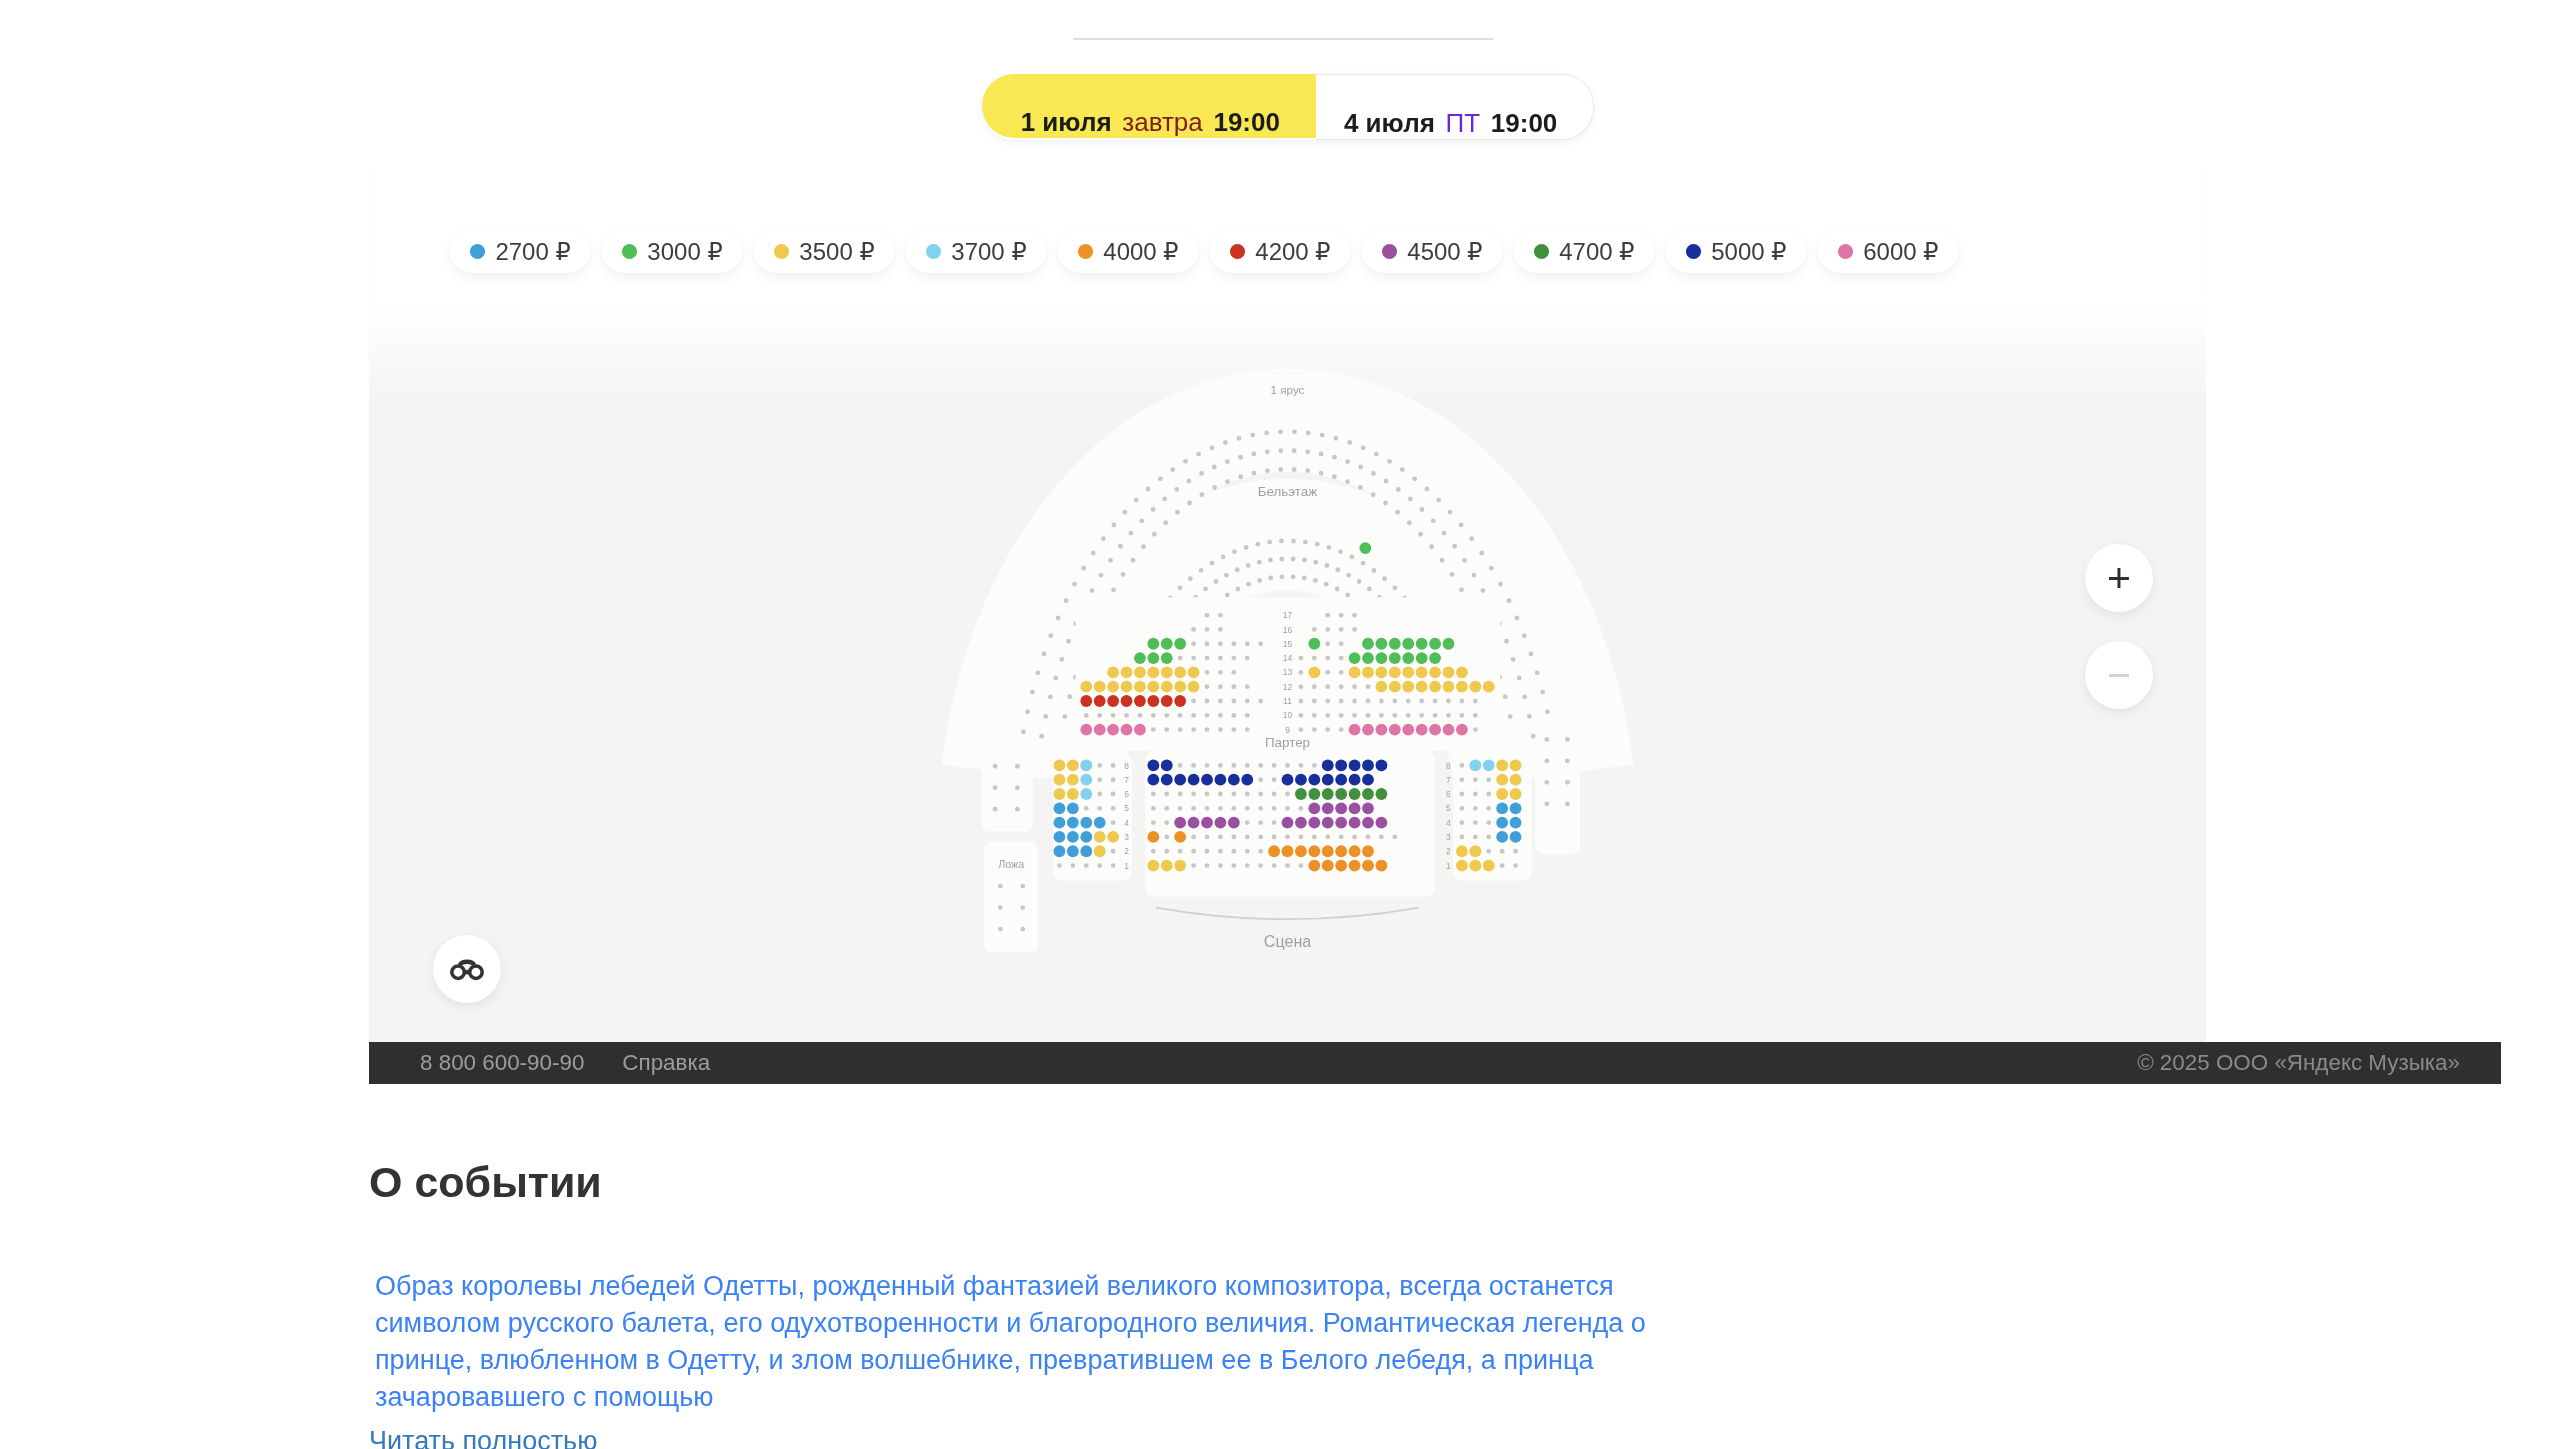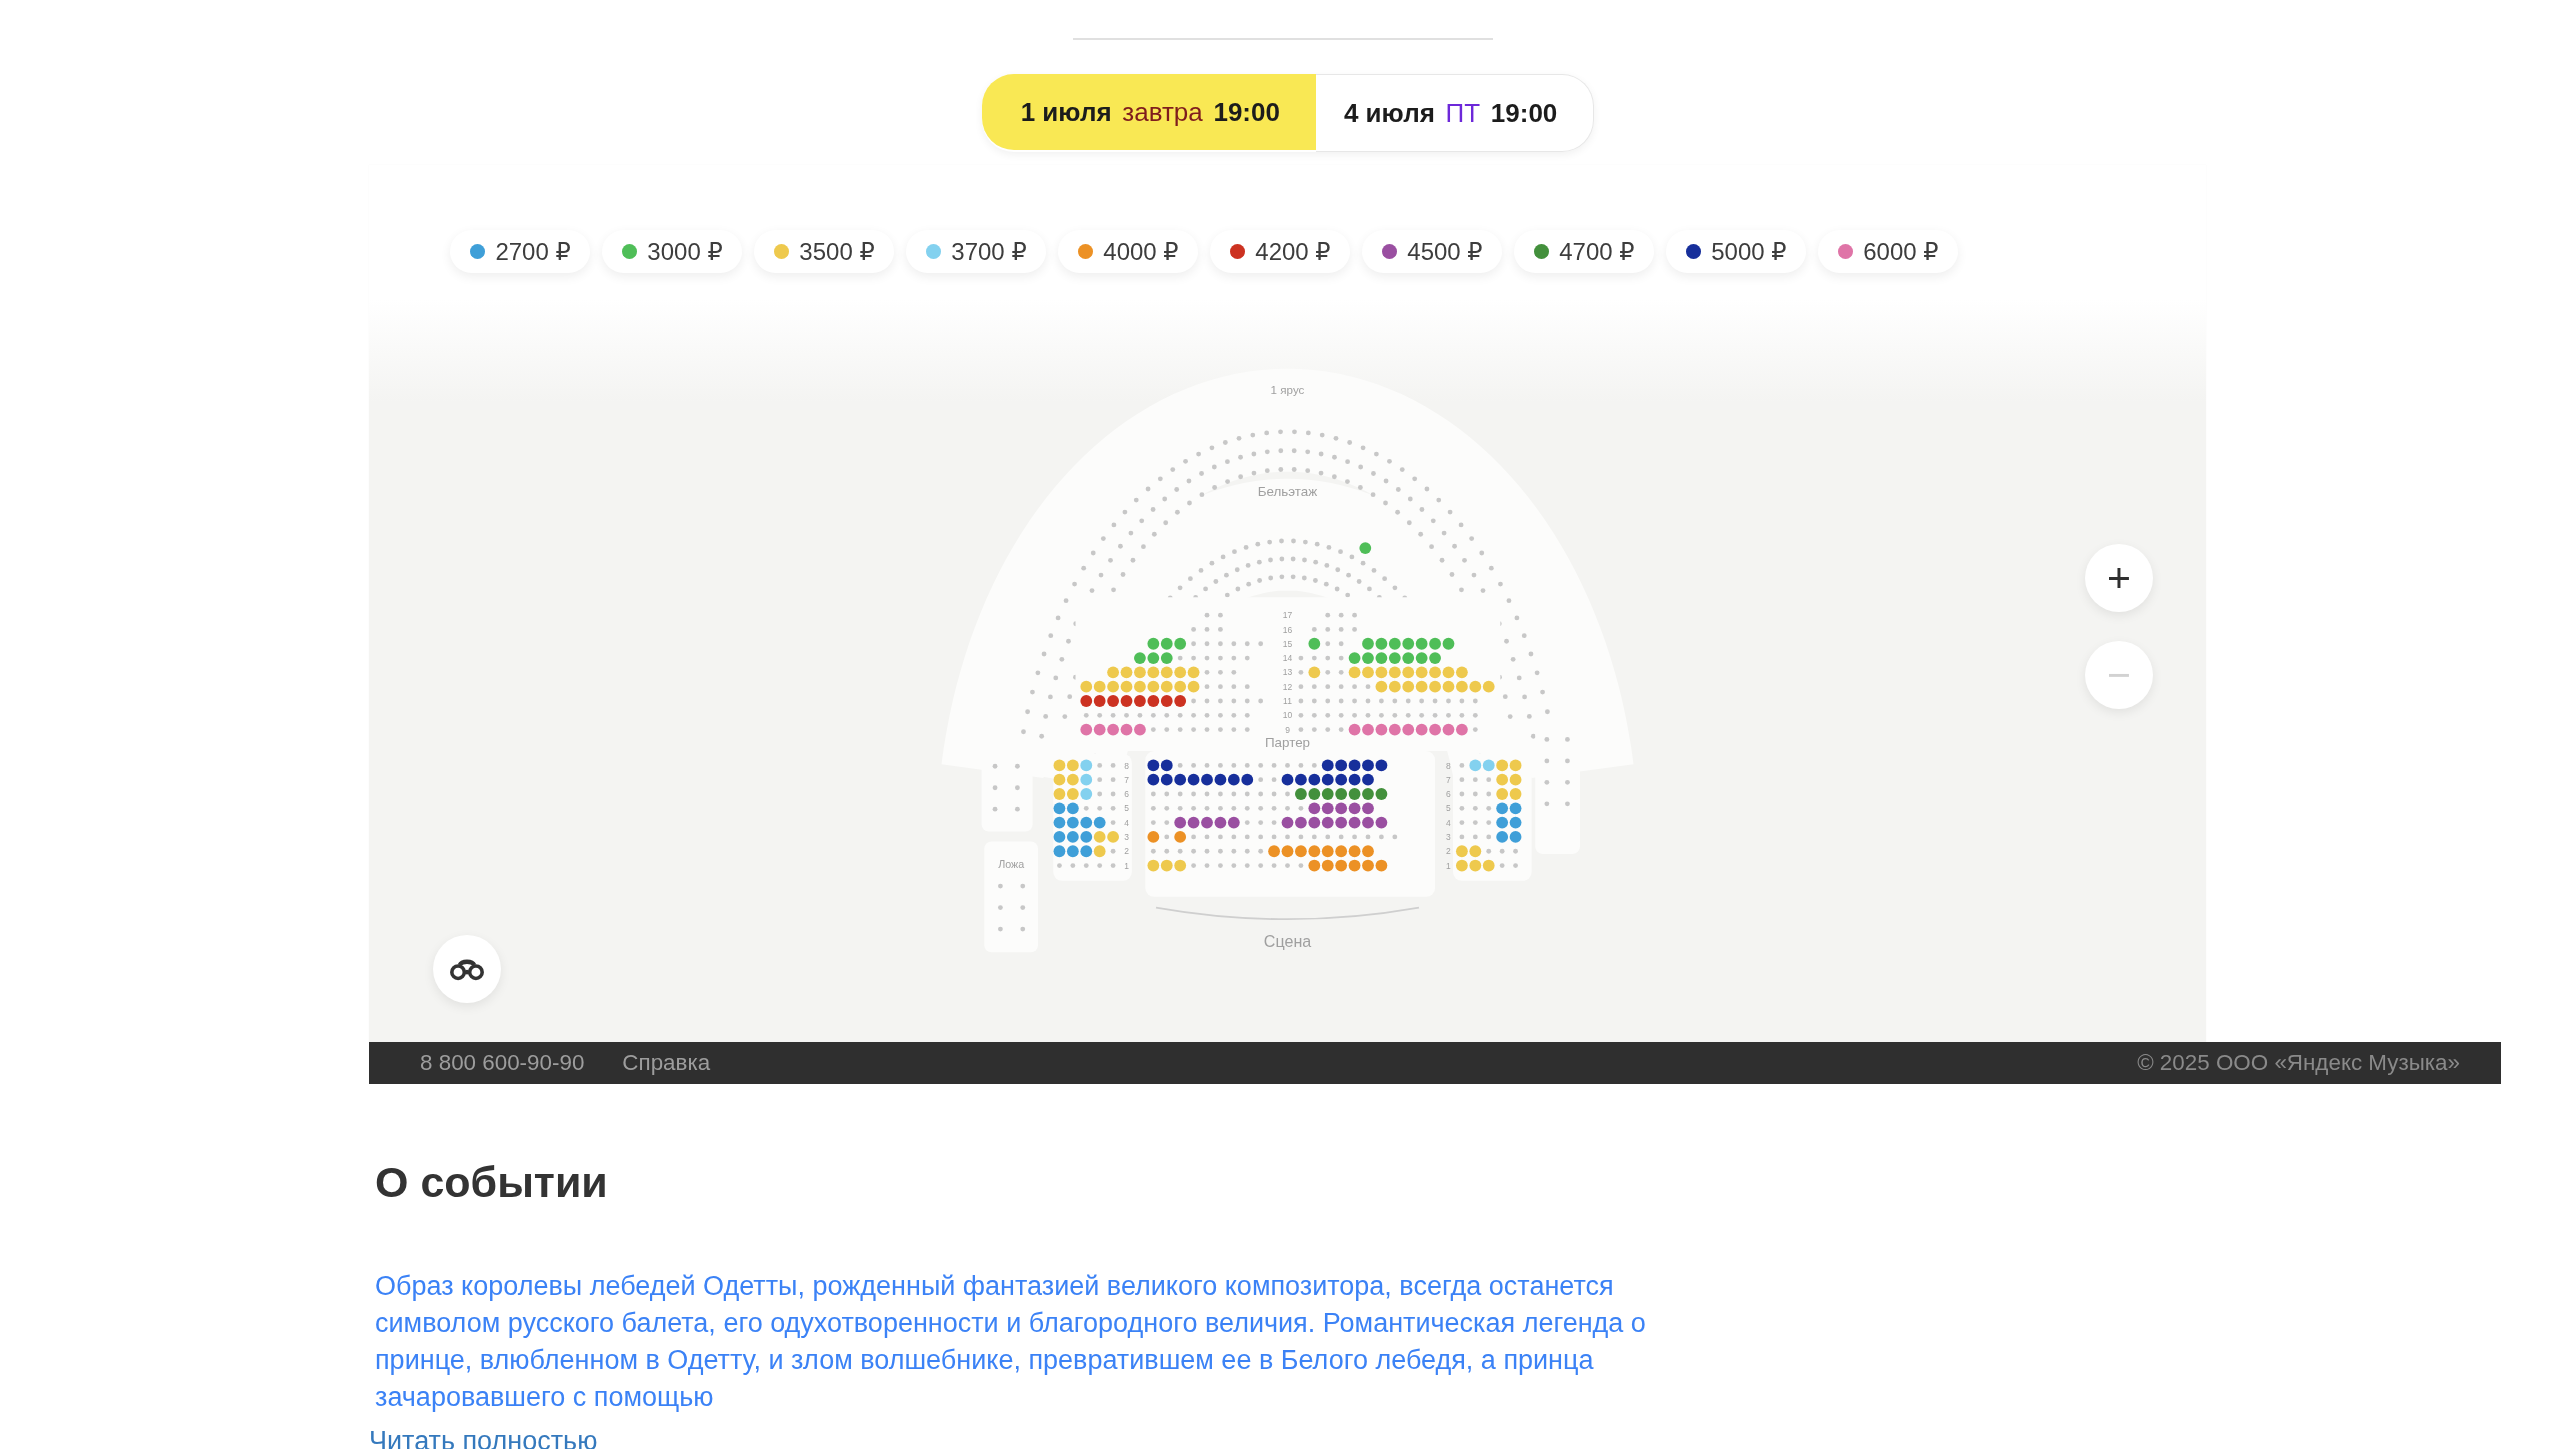--- a/index.html
+++ b/index.html
@@ -2,21 +2,21 @@
 <html style="font-size:14.3px"><head>
 <meta charset="utf-8">
 <style>
   html,body{margin:0;padding:0;background:#fff;}
   body{width:2576px;height:1449px;position:relative;overflow:hidden;
        font-family:"Liberation Sans","DejaVu Sans",sans-serif;color:#1a1a1a;}
   .top-line{position:absolute;left:1073px;top:38px;width:420px;height:1.8px;background:#e0e0e0;}
   
   .tabs{position:absolute;left:0;right:0;top:74px;display:flex;justify-content:center;}
   .tabs-inner{display:flex;border-radius:32px;box-shadow:0 2.7px 9px rgba(0,0,0,.06);}
-  .tab{height:76px;display:flex;align-items:center;gap:10.7px;font-size:26px;cursor:pointer;}
+  .tab{height:64px;display:flex;align-items:flex-end;gap:10.7px;font-size:26px;cursor:pointer;}
   .tab .d,.tab .t{font-weight:700;color:#1c1c1c;}
   .tab-active{background:#f9e854;border-radius:32px 0 0 32px;padding:0 36px 0 39px;}
   .tab-active .day{color:#7f1d1d;}
   .tab-plain{background:#fff;border:0.9px solid #e7e7e7;border-left:none;border-radius:0 32px 32px 0;padding:0 36px 0 28px;}
   .tab-plain .day{color:#6d28d9;}
   
   .card{position:absolute;left:369px;top:165px;width:1837px;height:877px;
         background:linear-gradient(180deg,#ffffff 0px,#ffffff 134px,#f4f4f2 237px,#f4f4f2 100%);
         box-shadow:0 0 0.9px rgba(0,0,0,.08);}
   .legend{position:absolute;left:81px;top:41px;display:flex;gap:11.6px;}
@@ -30,21 +30,21 @@
   #zoomin{left:1716px;top:379px;}
   #zoomout{left:1716px;top:476px;color:#d2d2d2;}
   #binoc{left:64px;top:770px;}
   .mapfooter{position:absolute;left:369px;top:1042px;width:2132px;height:42px;background:#2f2f2f;
         display:flex;align-items:center;font-size:22.4px;color:#9d9d9d;}
   .mapfooter .phone{margin-left:51px;}
   .mapfooter .help{margin-left:38px;cursor:pointer;}
   .mapfooter .copy{margin-left:auto;margin-right:41px;color:#8a8a8a;}
   
   .about{position:absolute;left:369px;top:1158px;width:1324px;}
-  .about h2{margin:0 0 61px 6px;font-size:43px;font-weight:700;color:#333;}
+  .about h2{margin:0 0 61px 0;font-size:43px;font-weight:700;color:#333;}
   .about p{margin:6px;font-size:27px;line-height:37px;color:#3b82f6;}
   .about a{display:inline-block;margin-top:0.9px;font-size:27px;line-height:37px;color:#3579bd;text-decoration:none;cursor:pointer;}
 </style>
 </head>
 <body>
 
 <div class="top-line"></div>
 
 <div class="tabs">
   <div class="tabs-inner">

